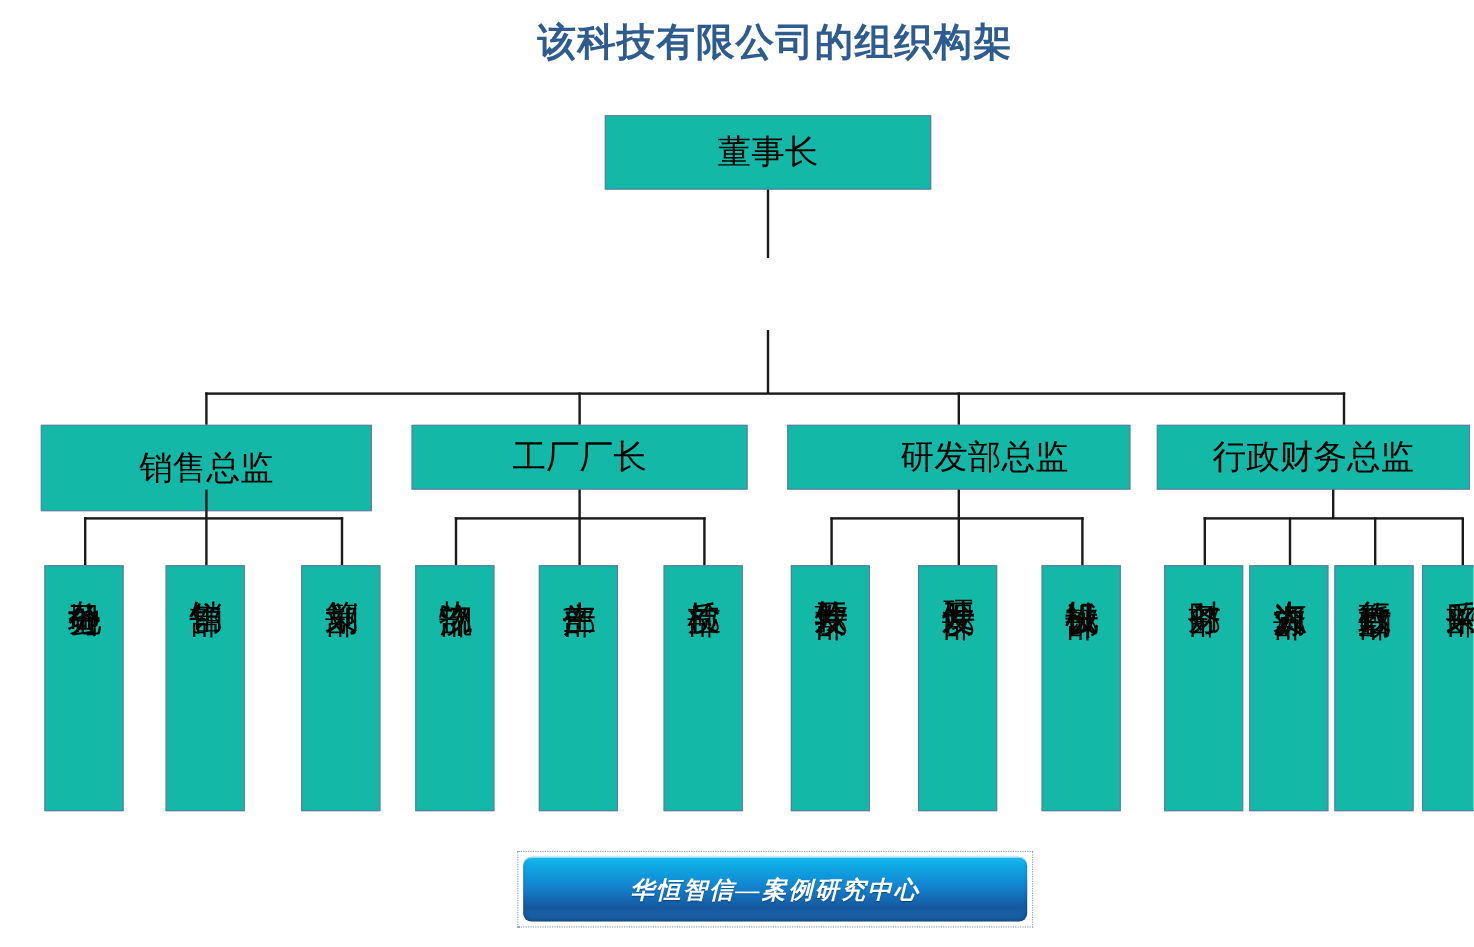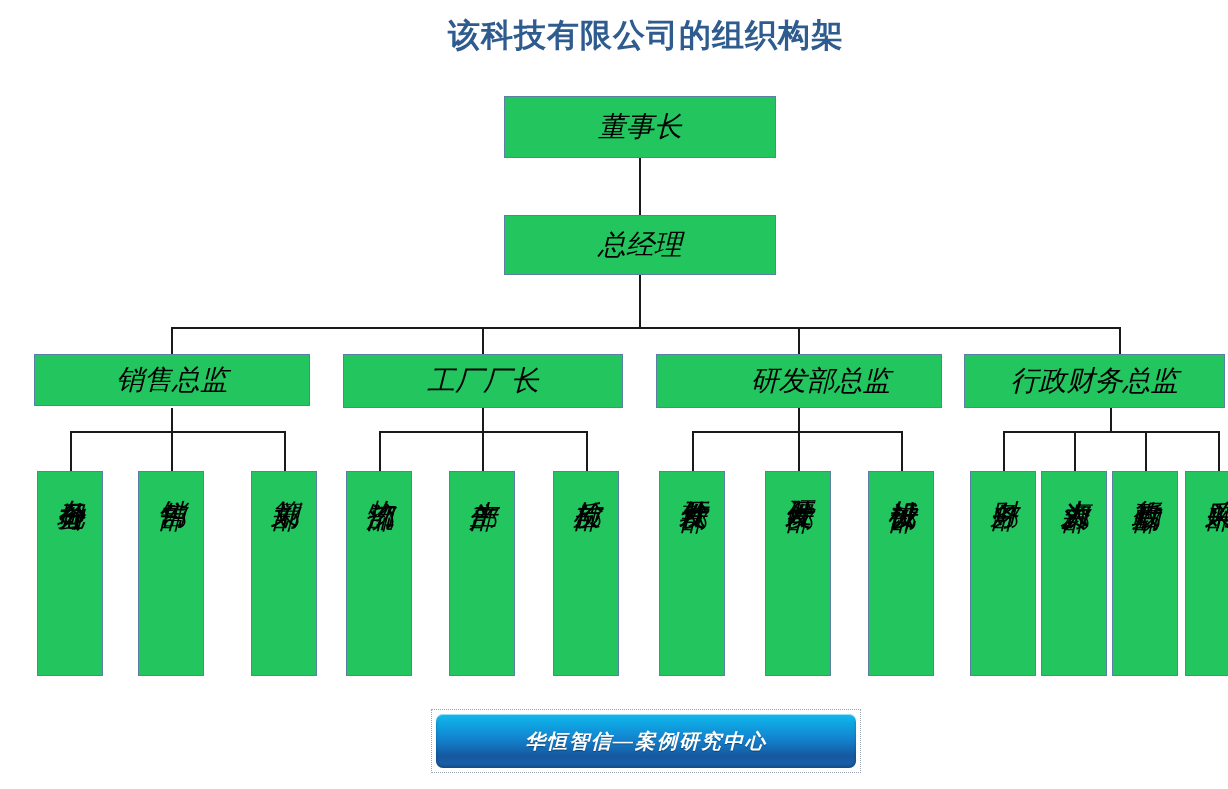--- a/index.html
+++ b/index.html
@@ -33,27 +33,26 @@
     font-weight: bold;
     color: #2f5c8f;
     letter-spacing: 1px;
     white-space: nowrap;
   }
 
   
   .node {
     position: absolute;
     box-sizing: border-box;
-    background: #22c55e;
+    background: #14b8a6;
     border: 1px solid #5b7fa6;
     display: flex;
     align-items: center;
     justify-content: center;
     color: #000000;
-    font-style: italic;
   }
   .node.h {
     font-size: 28px;
     line-height: 1;
     white-space: nowrap;
   }
   .node.v {
     align-items: flex-start;
     justify-content: center;
     padding-top: 6px;
@@ -121,34 +120,31 @@
 <div id="stage">
 
   <div id="chart-title">该科技有限公司的组织构架</div>
 
   <div class="node h" style="left:472px; top:96px; width:272px; height:62px;">
     <span>董事长</span>
   </div>
 
   <div class="line v" style="left:607px; top:158px; height:57px;"></div>
 
-  <div class="node h" style="left:472px; top:215px; width:272px; height:60px;">
-    <span>总经理</span>
-  </div>
 
   <div class="line v" style="left:607px; top:275px; height:53px;"></div>
 
   <div class="line h" style="left:139px; top:327px; width:950px;"></div>
 
   <div class="line v" style="left:139px; top:327px; height:27px;"></div>
   <div class="line v" style="left:450px; top:327px; height:27px;"></div>
   <div class="line v" style="left:766px; top:327px; height:27px;"></div>
   <div class="line v" style="left:1087px; top:327px; height:27px;"></div>
 
-  <div class="node h" style="left:2px; top:354px; width:276px; height:52px;">
+  <div class="node h" style="left:2px; top:354px; width:276px; height:72px;">
     <span>销售总监</span>
   </div>
   <div class="node h" style="left:311px; top:354px; width:280px; height:54px;text-align:right;">
     <span>工厂厂长</span>
   </div>
   <div class="node h" style="left:624px; top:354px; width:286px; height:54px;padding-left:43px;">
     <span>研发部总监</span>
   </div>
   <div class="node h" style="left:932px; top:354px; width:261px; height:54px;">
     <span>行政财务总监</span>

